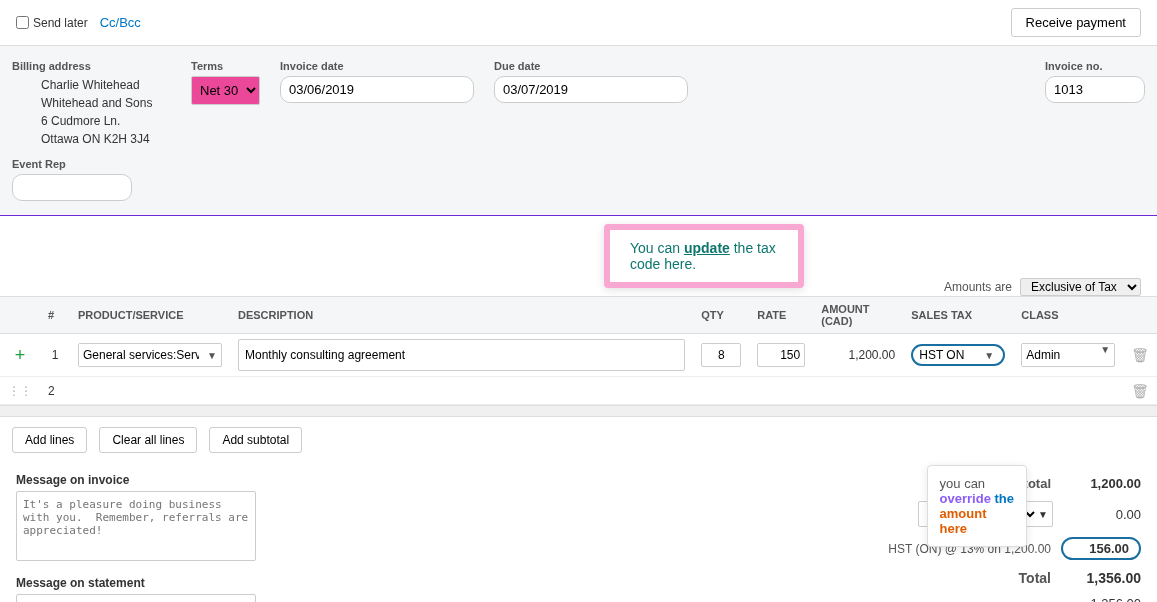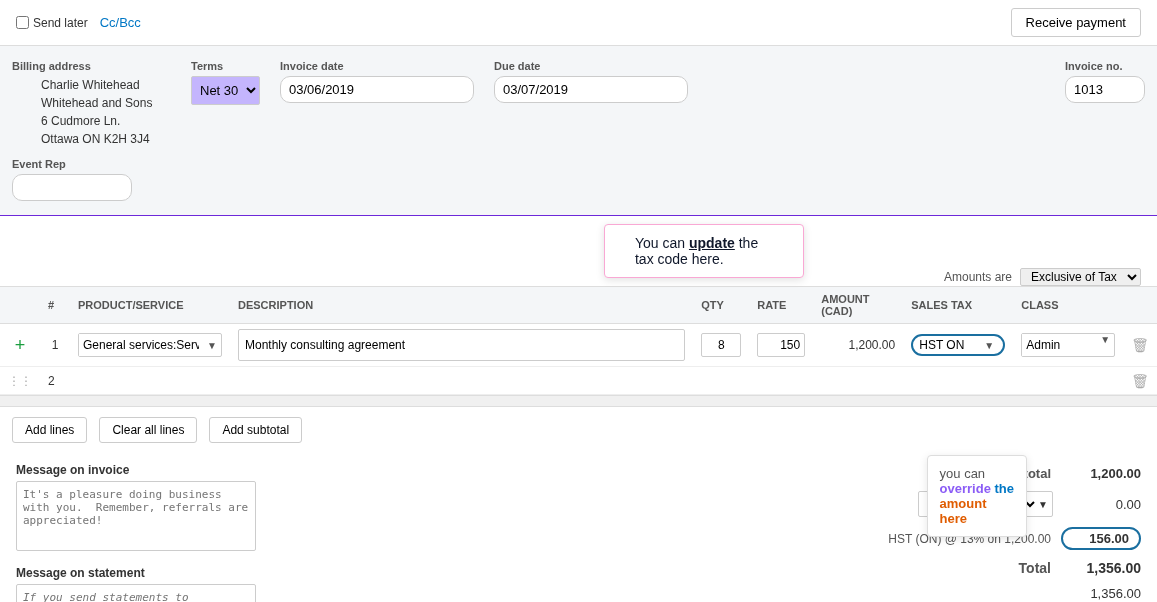--- a/index.html
+++ b/index.html
@@ -38,23 +38,23 @@
     .field-group { display: flex; flex-direction: column; gap: 4px; }
     .field-label { font-size: 11px; color: #555; font-weight: bold; }
     .billing-address { font-size: 12px; line-height: 1.5; min-width: 130px; margin-left: 29px; }
     .field-input {
       border: 1px solid #ccc;
       padding: 5px 8px;
       font-size: 13px;
       border-radius: 10px;
       background: #fff;
     }
-    .terms-select-wrap { display: flex; align-items: center; border: 1px solid #ccc; background: #c4b5fd; border-radius: 2px; }
+    .terms-select-wrap { display: flex; align-items: center; border: 1px solid #ccc; background: #ec4899; border-radius: 2px; }
     .terms-select-wrap select { border: none; outline: none; padding: 5px 4px; font-size: 13px; background: transparent; }
-    .invoice-no-input { width: 80px; }
+    .invoice-no-input { width: 100px; }
     .event-rep-input { width: 120px; }
     .spacer { flex: 1; }
     .invoice-no-group { margin-left: auto; }
 
     .amounts-row {
       display: flex;
       justify-content: flex-end;
       align-items: center;
       padding: 6px 16px;
       gap: 8px;
@@ -167,25 +167,25 @@
     .override-tooltip .you { color: #555; }
     .override-tooltip .override { color: #8b5cf6; font-weight: bold; }
     .override-tooltip .the { color: #0077c5; font-weight: bold; }
     .override-tooltip .amount { color: #e05c00; font-weight: bold; }
     .override-tooltip .here { color: #e05c00; font-weight: bold; }
 
     .table-actions { padding: 6px 8px; display: flex; gap: 4px; background: #fff; }
 
     .tax-tooltip {
       background: #fff;
-      border: 1px solid #f9a8d4;
+      border: 6px solid #f9a8d4;
       border-radius: 4px;
-      padding: 10px 30px;
+      padding: 10px 20px;
       font-size: 14px;
-      color: #0f172a;
+      color: #0f766e;
       max-width: 200px;
       box-shadow: 0 2px 8px rgba(0,0,0,0.12);
       margin-bottom: 4px;
       align-self: flex-end;
       position: relative;
     }
     .tax-tooltip .update-word { font-weight: bold; text-decoration: underline; }
 
     .main-content { background: #fff; }
 

